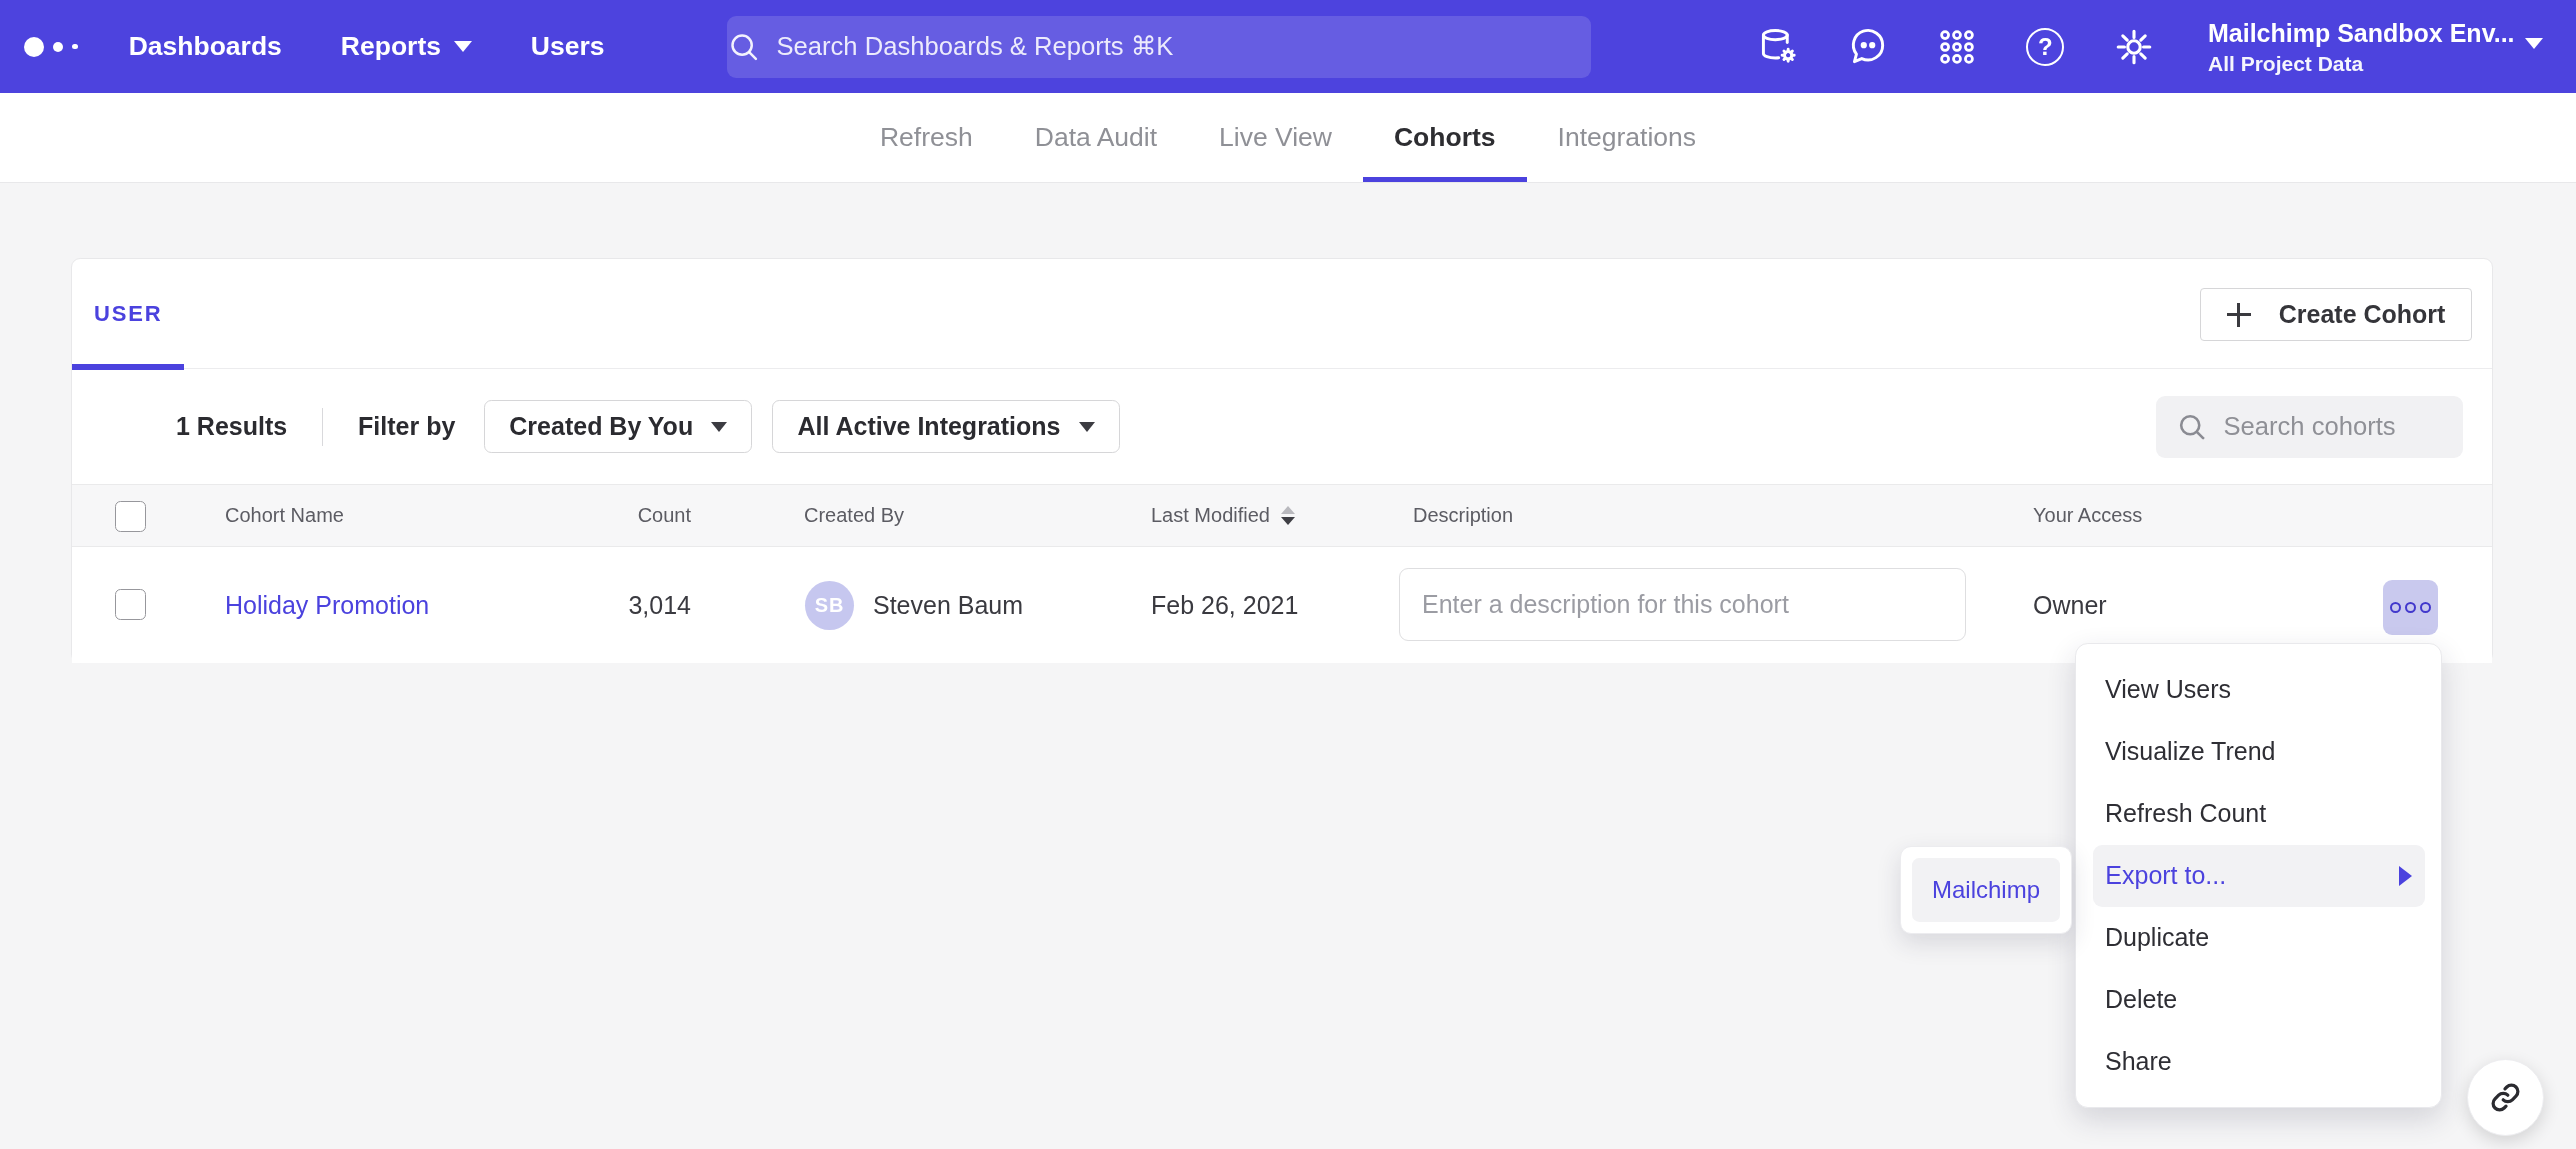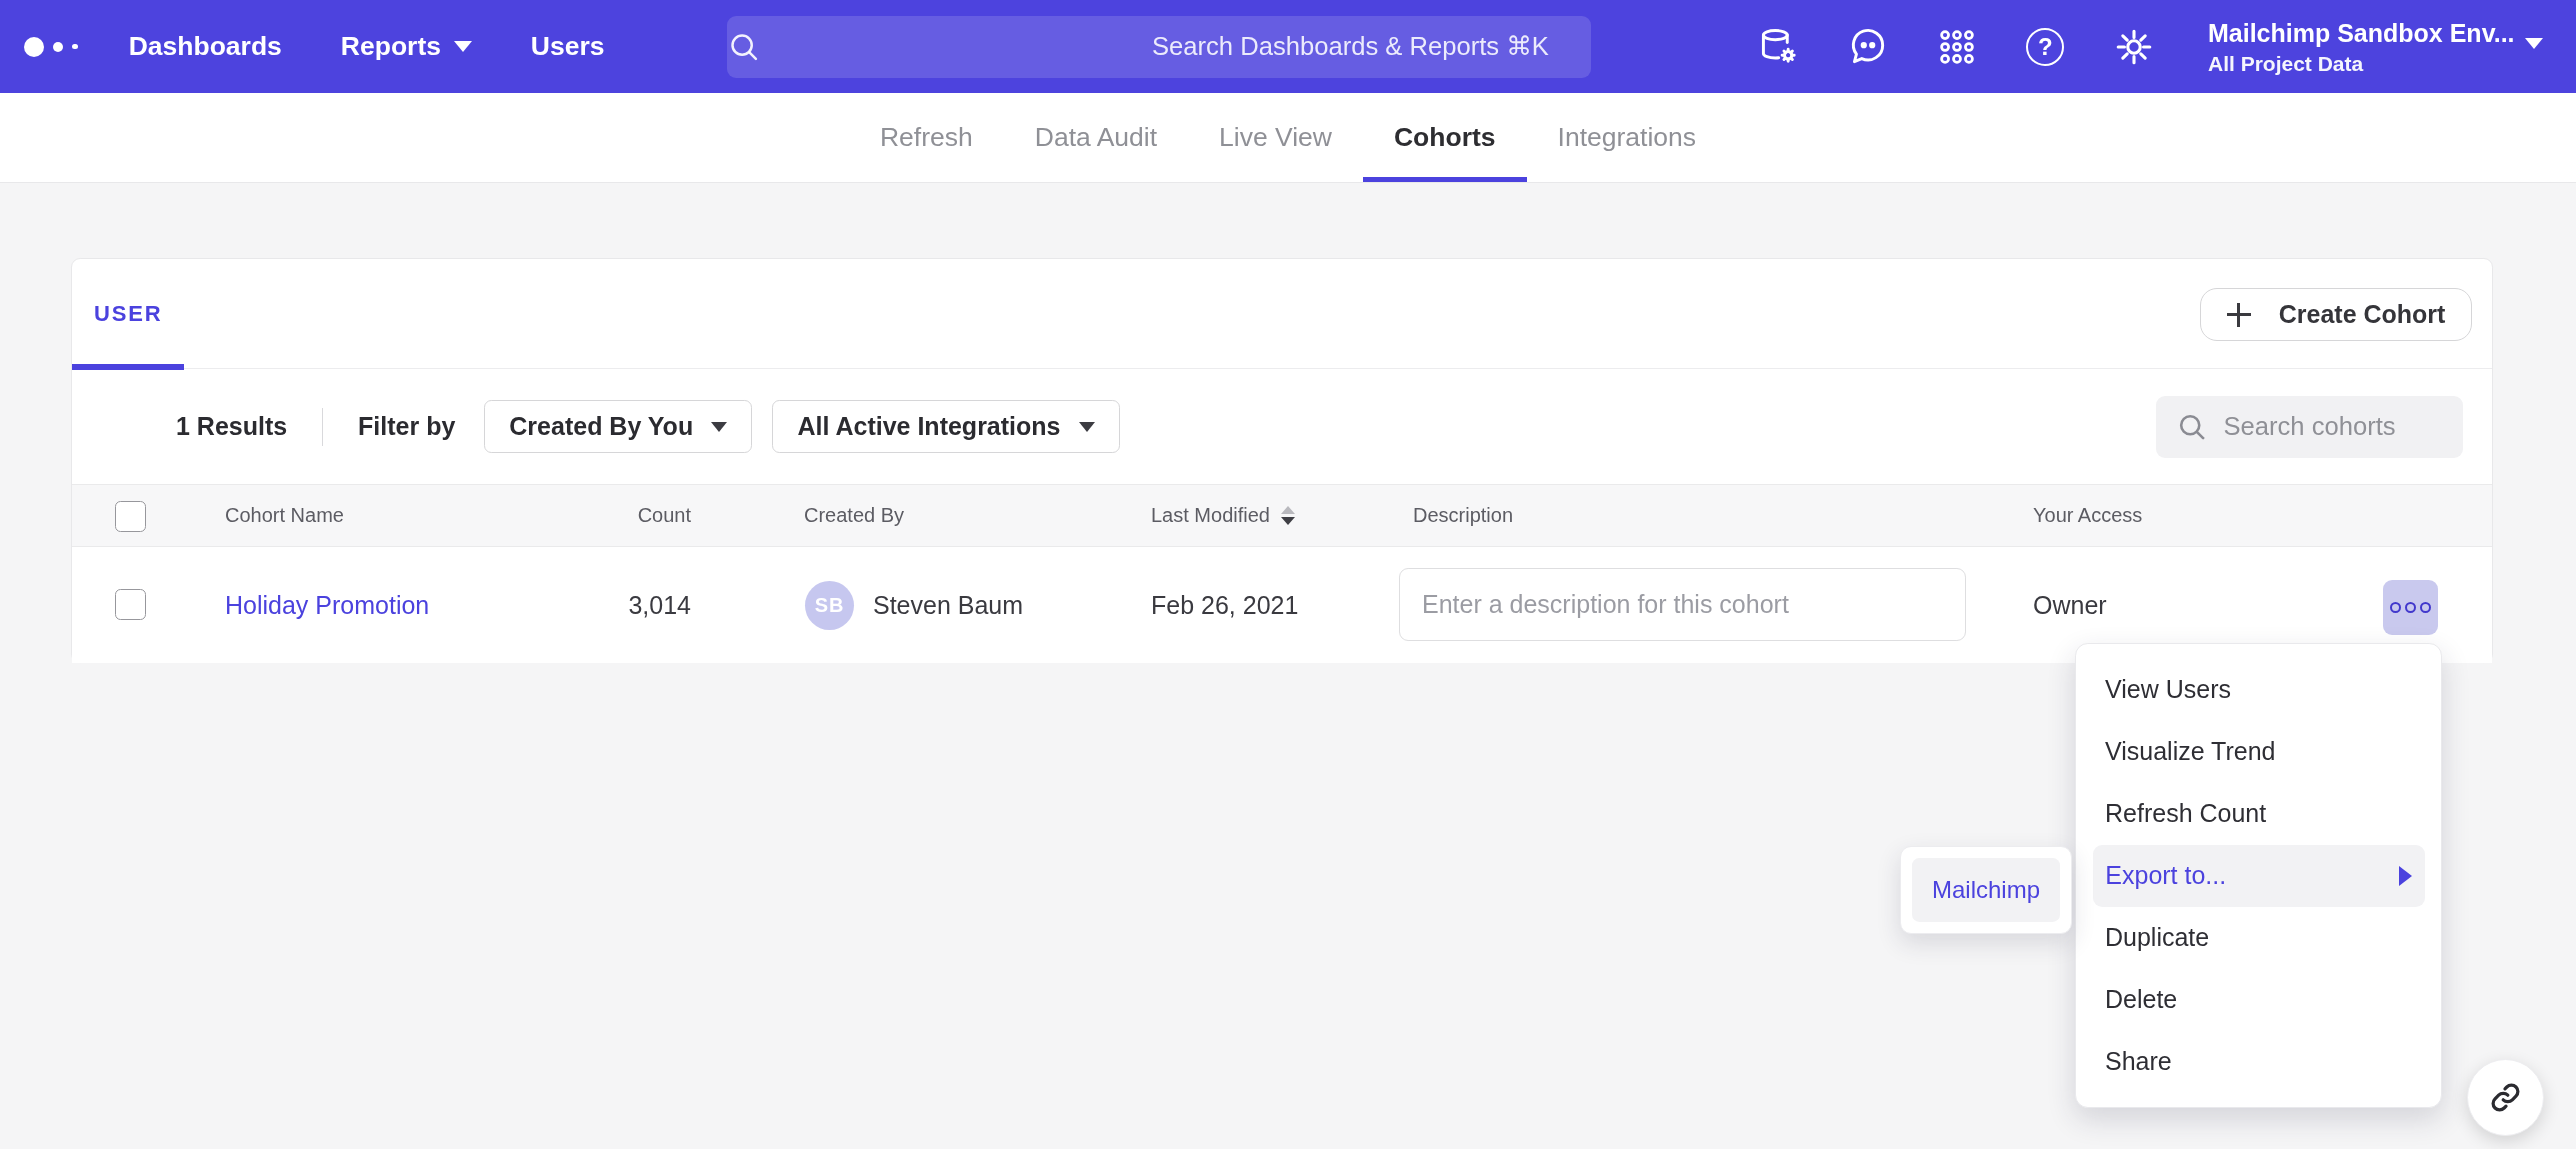--- a/index.html
+++ b/index.html
@@ -16,21 +16,21 @@
   .logo i { display:block; background:#fff; border-radius:50%; }
   .logo .d1 { width:20px; height:20px; }
   .logo .d2 { width:10px; height:10px; }
   .logo .d3 { width:5.5px; height:5.5px; }
   .nav-links { display:flex; align-items:center; gap:59px; margin-left:51px; }
   .nav-link { display:flex; align-items:center; gap:12.8px; color:#fff; font-size:26.5px; font-weight:700; cursor:pointer; }
   .caret-w { width:0; height:0; border-left:9.1px solid transparent; border-right:9.1px solid transparent; border-top:11px solid #fff; }
   .nav-search {
     position:absolute; left:727px; top:15.5px; width:864px; height:62px;
     background:rgba(255,255,255,0.14); border-radius:9.1px;
-    display:flex; align-items:center; justify-content:space-between; gap:16.5px; color:rgba(255,255,255,0.92);
+    display:flex; align-items:center; justify-content:flex-start; gap:16.5px; color:rgba(255,255,255,0.92);
   }
   .nav-search input {
     background:transparent; border:none; outline:none; width:439px;
     font-size:25.6px; color:rgba(255,255,255,0.95); font-family:inherit;
   }
   .nav-search input::placeholder { color:rgba(255,255,255,0.88); opacity:1; }
   .nav-icons { position:absolute; left:1757px; top:0; height:93px; width:399px; display:flex; align-items:center; justify-content:space-between; }
   .nav-ic { width:44px; height:44px; display:flex; align-items:center; justify-content:center; cursor:pointer; }
   .help-circle { width:38px; height:38px; border:2.7px solid #fff; border-radius:50%; display:flex; align-items:center; justify-content:center; color:#fff; font-size:24px; font-weight:700; }
   .project { position:absolute; left:2208px; top:16.5px; color:#fff; cursor:pointer; }
@@ -45,21 +45,21 @@
   .subtab.active::after { content:""; position:absolute; left:0; right:0; bottom:0; height:5.5px; background:#4b42de; }
 
   
   .card { position:absolute; left:71px; top:258px; width:2422px; height:405px; background:#fff; border:0.9px solid #e8e8ea; border-radius:9.1px; }
   .card-head { position:relative; height:110px; border-bottom:0.9px solid #ececee; }
   .user-tab { position:absolute; left:0; top:0; height:110px; padding:0 22px; display:flex; align-items:center; cursor:pointer; }
   .user-tab .lbl { font-size:22px; font-weight:700; letter-spacing:1.8px; color:#4b42de; }
   .user-tab::after { content:""; position:absolute; left:0; right:0; bottom:-0.9px; height:5.5px; background:#4b42de; }
   .create-btn {
     position:absolute; right:20px; top:29px; height:53px; padding:0 25.6px;
-    border:0.9px solid #d6d6d8; border-radius:17px; background:#fff;
+    border:0.9px solid #d6d6d8; border-radius:4px; background:#fff;
     display:flex; align-items:center; gap:28px; cursor:pointer;
     font-size:25px; font-weight:600; color:#35353a;
   }
   .plus { position:relative; width:24px; height:24px; }
   .plus::before, .plus::after { content:""; position:absolute; background:#3a3a3f; }
   .plus::before { left:0; top:10.5px; width:24px; height:2.7px; }
   .plus::after { left:10.5px; top:0; width:2.7px; height:24px; }
 
   
   .toolbar { height:115px; display:flex; align-items:center; padding:0 29px 0 104px; }

